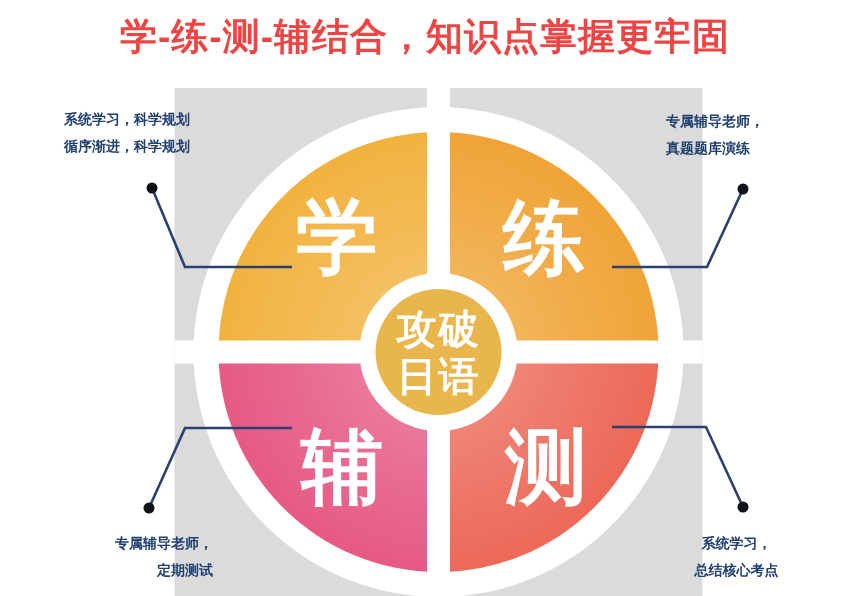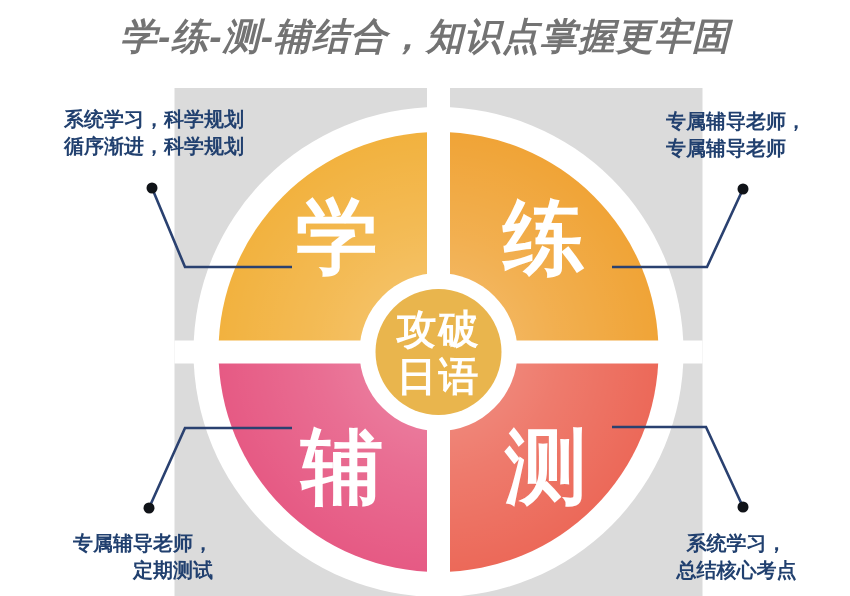--- a/index.html
+++ b/index.html
@@ -3,24 +3,24 @@
 <meta charset="utf-8">
 <style>
   html,body{margin:0;padding:0;background:#fff;}
   #stage{
     position:relative;width:850px;height:596px;overflow:hidden;
     background:#ffffff;font-family:"Liberation Sans","DejaVu Sans",sans-serif;
   }
   #wheel-svg{position:absolute;left:0;top:0;}
   .page-title{
     position:absolute;left:0;top:12px;width:850px;text-align:center;
-    font-size:37px;font-weight:bold;color:#737373;letter-spacing:1px;font-style:italic;
+    font-size:37px;font-weight:bold;color:#ef4444;letter-spacing:1px;
   }
   .annotation{
-    position:absolute;color:#21406F;font-size:20px;line-height:27px;font-weight:bold;
+    position:absolute;color:#21406F;font-size:14px;line-height:27px;font-weight:bold;
   }
   .annotation.tl{left:64px;top:106px;text-align:left;}
   .annotation.tr{left:666px;top:108px;text-align:left;}
   .annotation.bl{left:63px;top:530px;width:150px;text-align:right;}
   .annotation.br{left:668px;top:530px;width:137px;text-align:center;}
   .quad-label{font-size:82px;font-weight:bold;fill:#ffffff;}
   .center-label{font-size:40px;font-weight:bold;fill:#ffffff;letter-spacing:2px;}
   svg text{font-family:"Liberation Sans","DejaVu Sans",sans-serif;}
 </style>
 </head>
@@ -74,21 +74,21 @@
     <circle cx="149" cy="508" r="5.5" fill="#101318"></circle>
     <circle cx="743" cy="507" r="5.5" fill="#101318"></circle>
   </svg>
 
   <div class="annotation tl">
     <div>系统学习，科学规划</div>
     <div>循序渐进，科学规划</div>
   </div>
   <div class="annotation tr">
     <div>专属辅导老师，</div>
-    <div>专属辅导老师</div>
+    <div>真题题库演练</div>
   </div>
   <div class="annotation bl">
     <div>专属辅导老师，</div>
     <div>定期测试</div>
   </div>
   <div class="annotation br">
     <div>系统学习，</div>
     <div>总结核心考点</div>
   </div>
 

